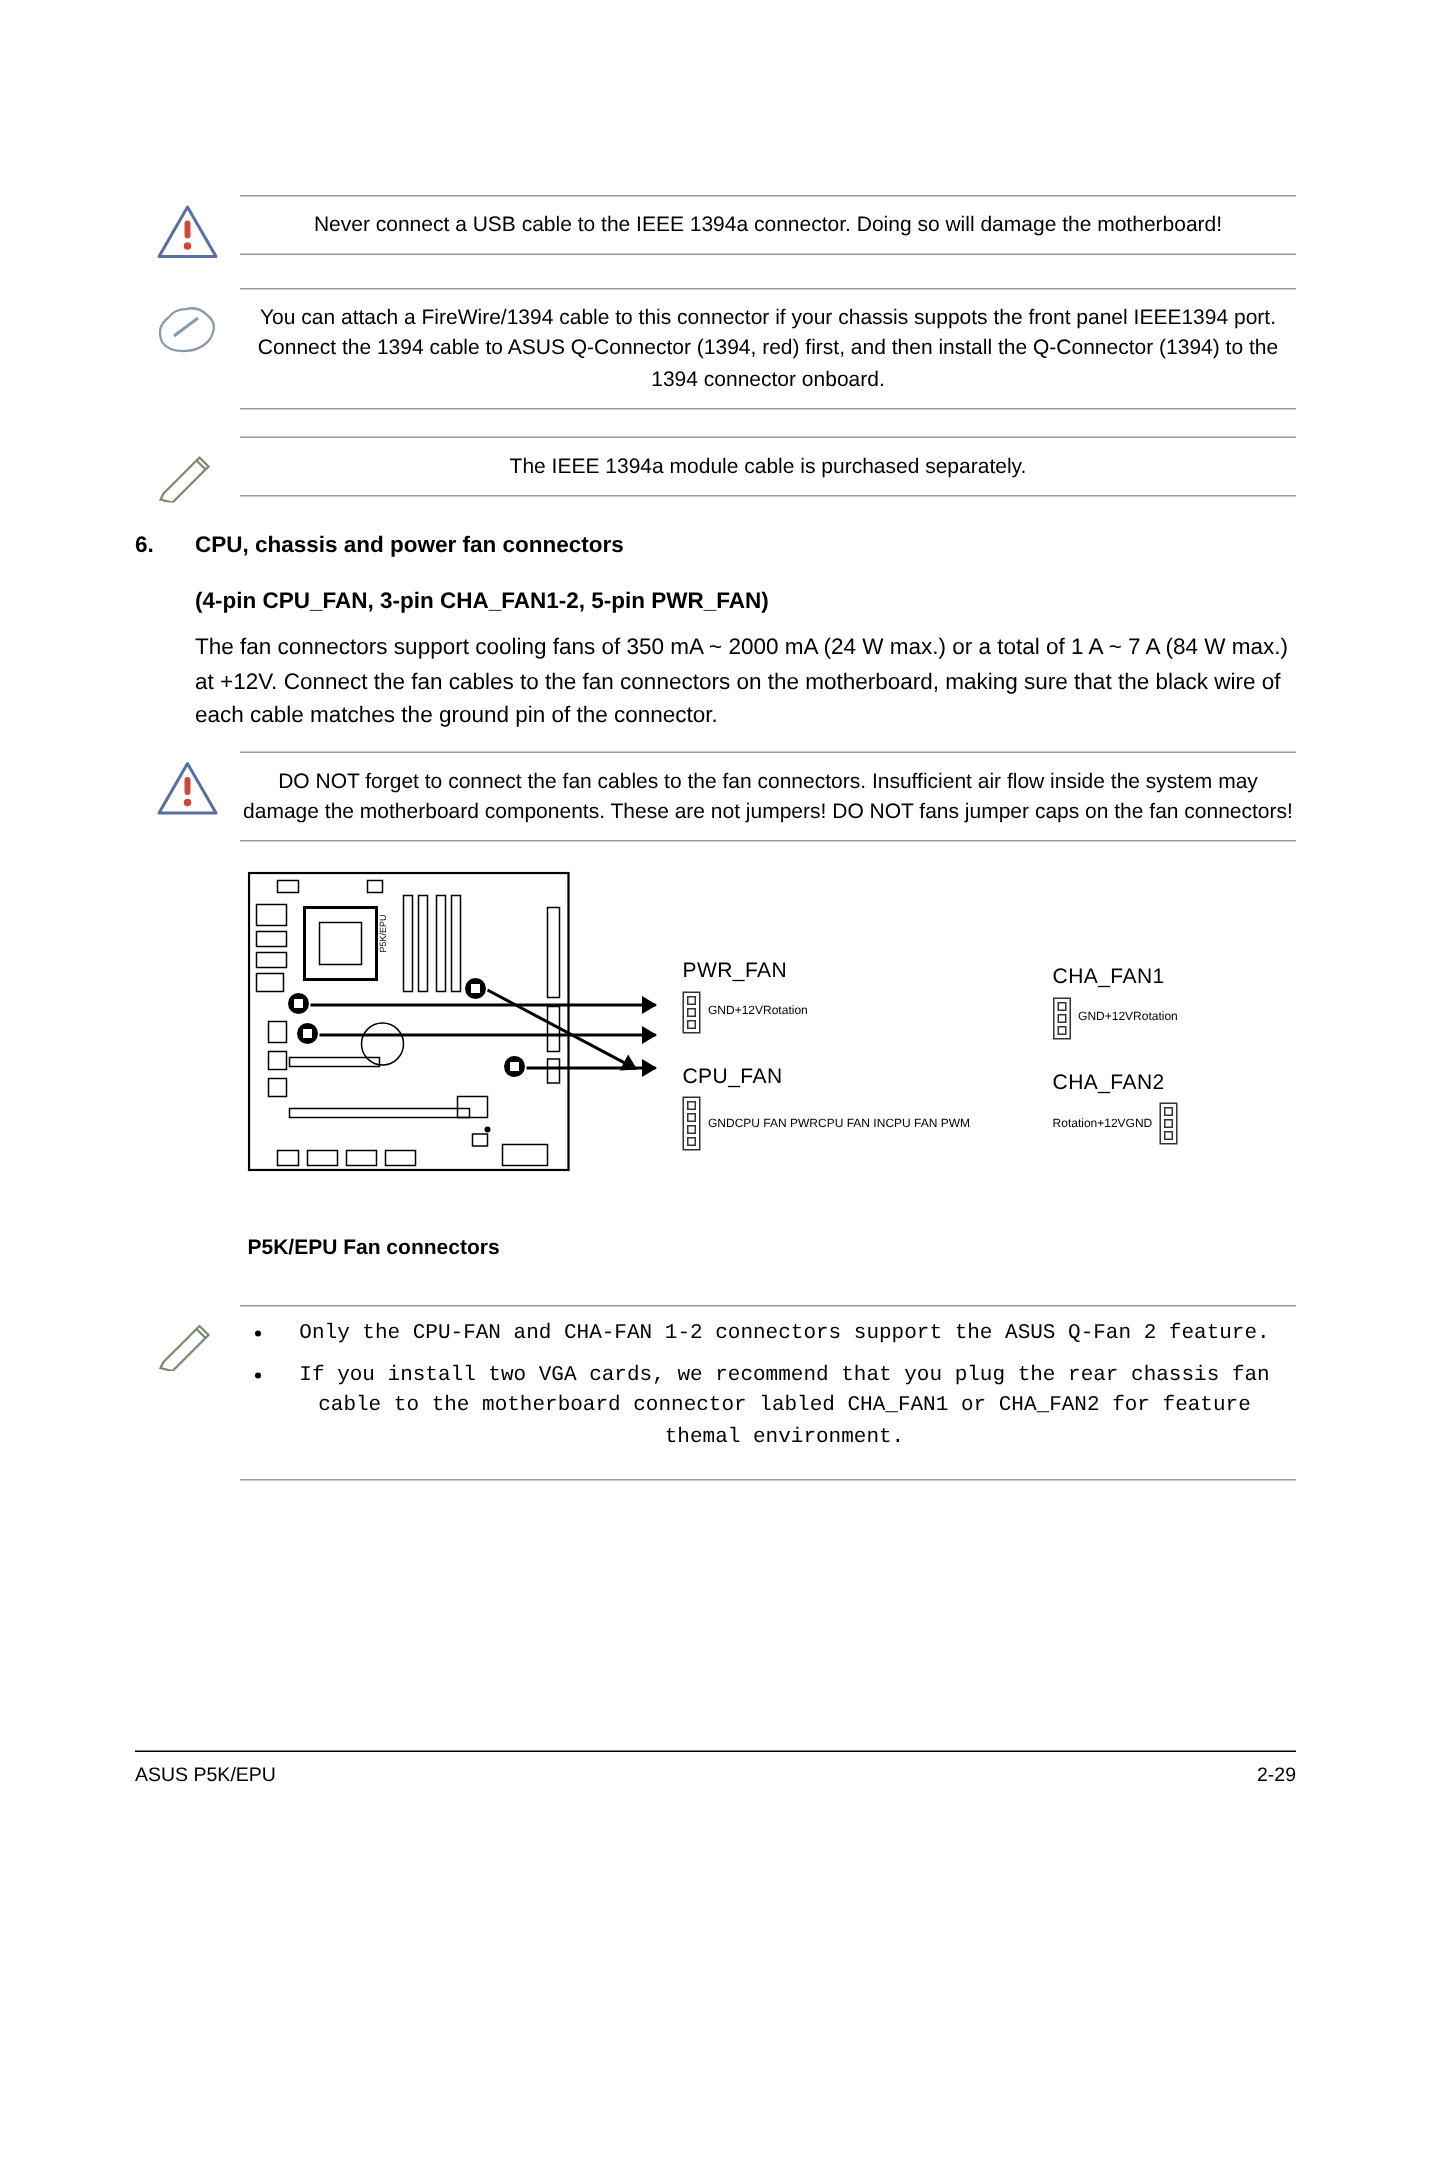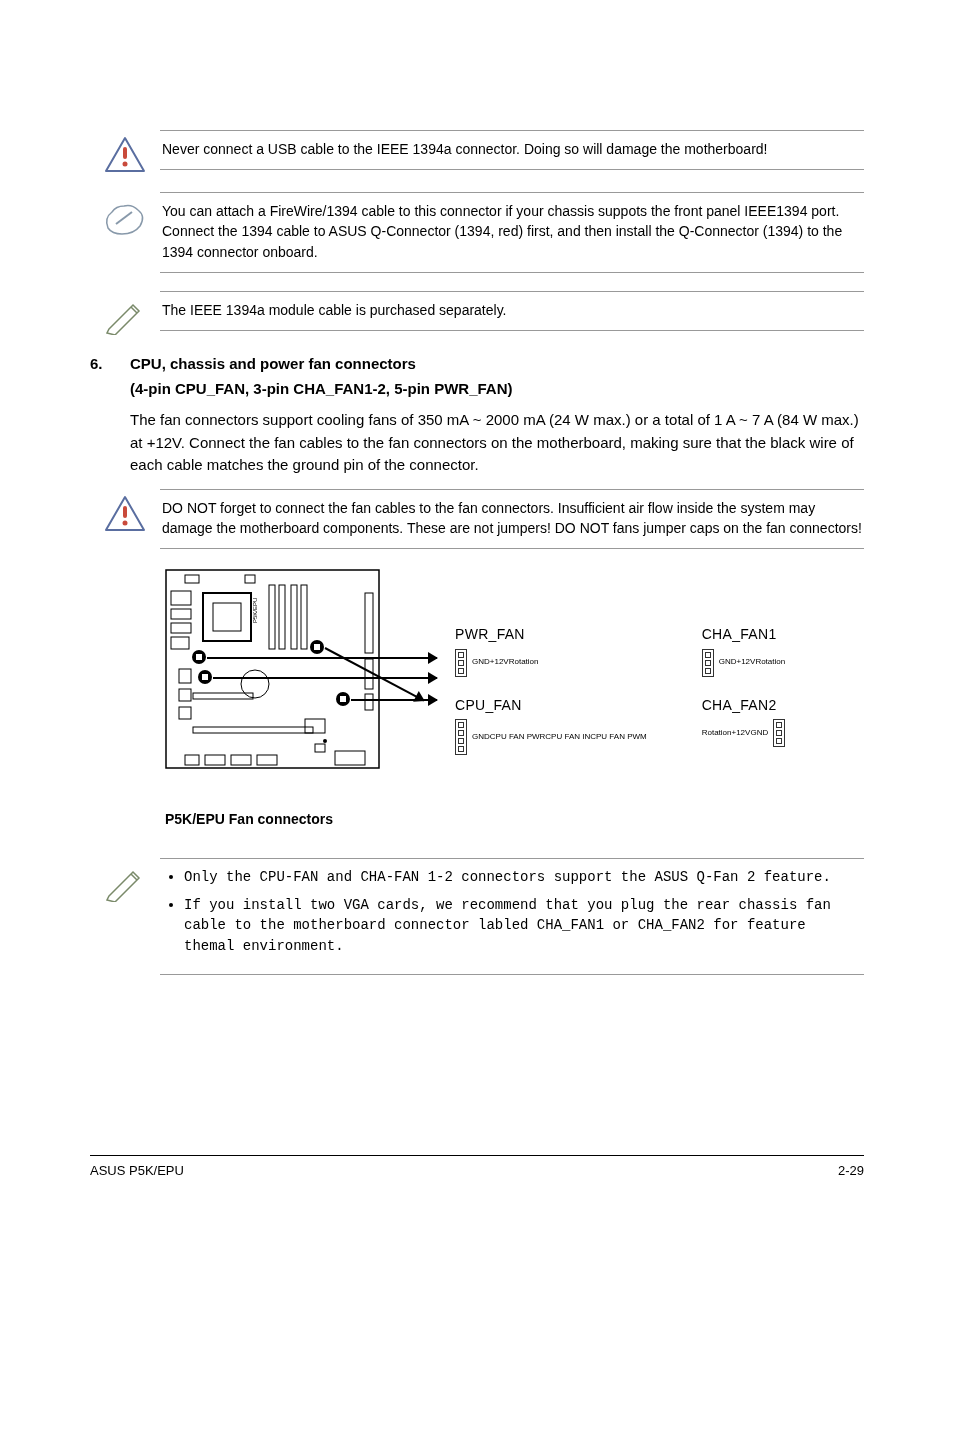--- a/index.html
+++ b/index.html
@@ -9,20 +9,21 @@
       color: #000;
       width: 954px;
       padding: 130px 90px 60px 90px;
       font-size: 14px;
       line-height: 1.45;
     }
     .callout {
       display: flex;
       align-items: flex-start;
       margin-bottom: 18px;
+      text-align: center;
     }
     .callout .icon-col {
       flex: 0 0 70px;
       display: flex;
       justify-content: center;
       padding-top: 6px;
     }
     .callout .text-col {
       flex: 1;
       border-top: 1px solid #999;
@@ -35,21 +36,21 @@
     }
     .section-num {
       flex: 0 0 40px;
       font-weight: bold;
       font-size: 15px;
     }
     .section-body { flex: 1; }
     .section-title {
       font-weight: bold;
       font-size: 15px;
-      margin-bottom: 3px;
+      margin-bottom: 15px;
     }
     .section-subtitle {
       font-weight: bold;
       font-size: 15px;
       margin-bottom: 10px;
     }
     .section-para {
       font-size: 15px;
       line-height: 1.5;
       margin-bottom: 6px;
@@ -66,21 +67,21 @@
       margin-top: 2px;
     }
     .board-svg { position: absolute; top: 0; left: 0; }
     .pin-groups {
       position: absolute;
       left: 290px;
       top: 55px;
       display: flex;
       gap: 55px;
     }
-    .pin-col { display: flex; flex-direction: column; gap: 18px; }
+    .pin-col { display: flex; flex-direction: column; gap: 18px; justify-content: center; }
     .pin-block .pin-title {
       font-size: 14px;
       margin-bottom: 4px;
       letter-spacing: 0.3px;
     }
     .pin-block .pins {
       display: flex;
       align-items: center;
       gap: 5px;
     }

